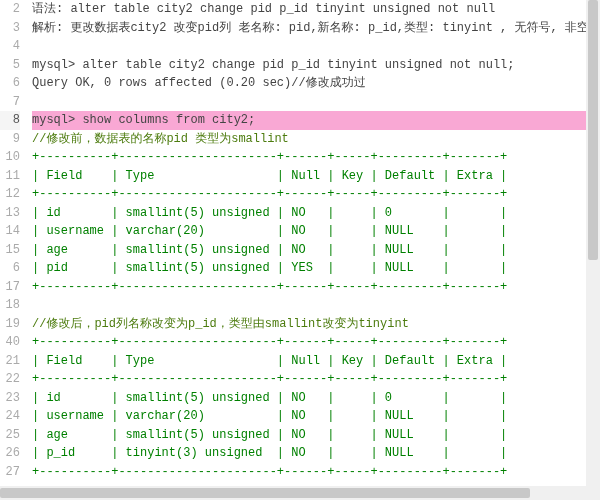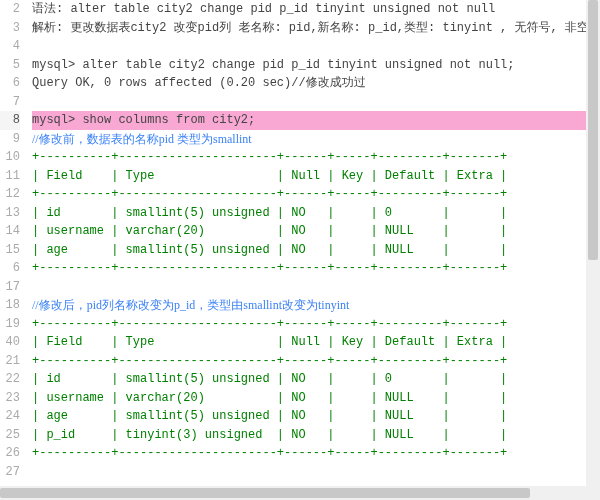--- a/index.html
+++ b/index.html
@@ -35,21 +35,21 @@
     color: #444;
     padding-left: 4px;
   }
   .code .active {
     background: #f9a8d4;
   }
   .gutter .active {
     background: #f5f5f5;
     color: #555;
   }
-  .red { color: #3b82f6; font-family: Liberation Serif, serif; }
+  .red { color: #4d7c0f; }
   .green { color: #008000; }
   .vtrack {
     position: absolute;
     top: 0; right: 0;
     width: 14px;
     height: 100%;
     background: #f0f0f0;
   }
   .vthumb {
     position: absolute;
@@ -117,20 +117,21 @@
       <div class="line"><span class="">Query OK, 0 rows affected (0.20 sec)//修改成功过</span></div>
       <div class="line"><span class=""></span></div>
       <div class="line active"><span class="">mysql&gt; show columns from city2;</span></div>
       <div class="line"><span class="red">//修改前，数据表的名称pid 类型为smallint</span></div>
       <div class="line"><span class="green">+----------+----------------------+------+-----+---------+-------+</span></div>
       <div class="line"><span class="green">| Field    | Type                 | Null | Key | Default | Extra |</span></div>
       <div class="line"><span class="green">+----------+----------------------+------+-----+---------+-------+</span></div>
       <div class="line"><span class="green">| id       | smallint(5) unsigned | NO   |     | 0       |       |</span></div>
       <div class="line"><span class="green">| username | varchar(20)          | NO   |     | NULL    |       |</span></div>
       <div class="line"><span class="green">| age      | smallint(5) unsigned | NO   |     | NULL    |       |</span></div>
+      <div class="line"><span class="green">| pid      | smallint(5) unsigned | YES  |     | NULL    |       |</span></div>
       <div class="line"><span class="green">+----------+----------------------+------+-----+---------+-------+</span></div>
       <div class="line"><span class=""></span></div>
       <div class="line"><span class="red">//修改后，pid列名称改变为p_id，类型由smallint改变为tinyint</span></div>
       <div class="line"><span class="green">+----------+----------------------+------+-----+---------+-------+</span></div>
       <div class="line"><span class="green">| Field    | Type                 | Null | Key | Default | Extra |</span></div>
       <div class="line"><span class="green">+----------+----------------------+------+-----+---------+-------+</span></div>
       <div class="line"><span class="green">| id       | smallint(5) unsigned | NO   |     | 0       |       |</span></div>
       <div class="line"><span class="green">| username | varchar(20)          | NO   |     | NULL    |       |</span></div>
       <div class="line"><span class="green">| age      | smallint(5) unsigned | NO   |     | NULL    |       |</span></div>
       <div class="line"><span class="green">| p_id     | tinyint(3) unsigned  | NO   |     | NULL    |       |</span></div>

